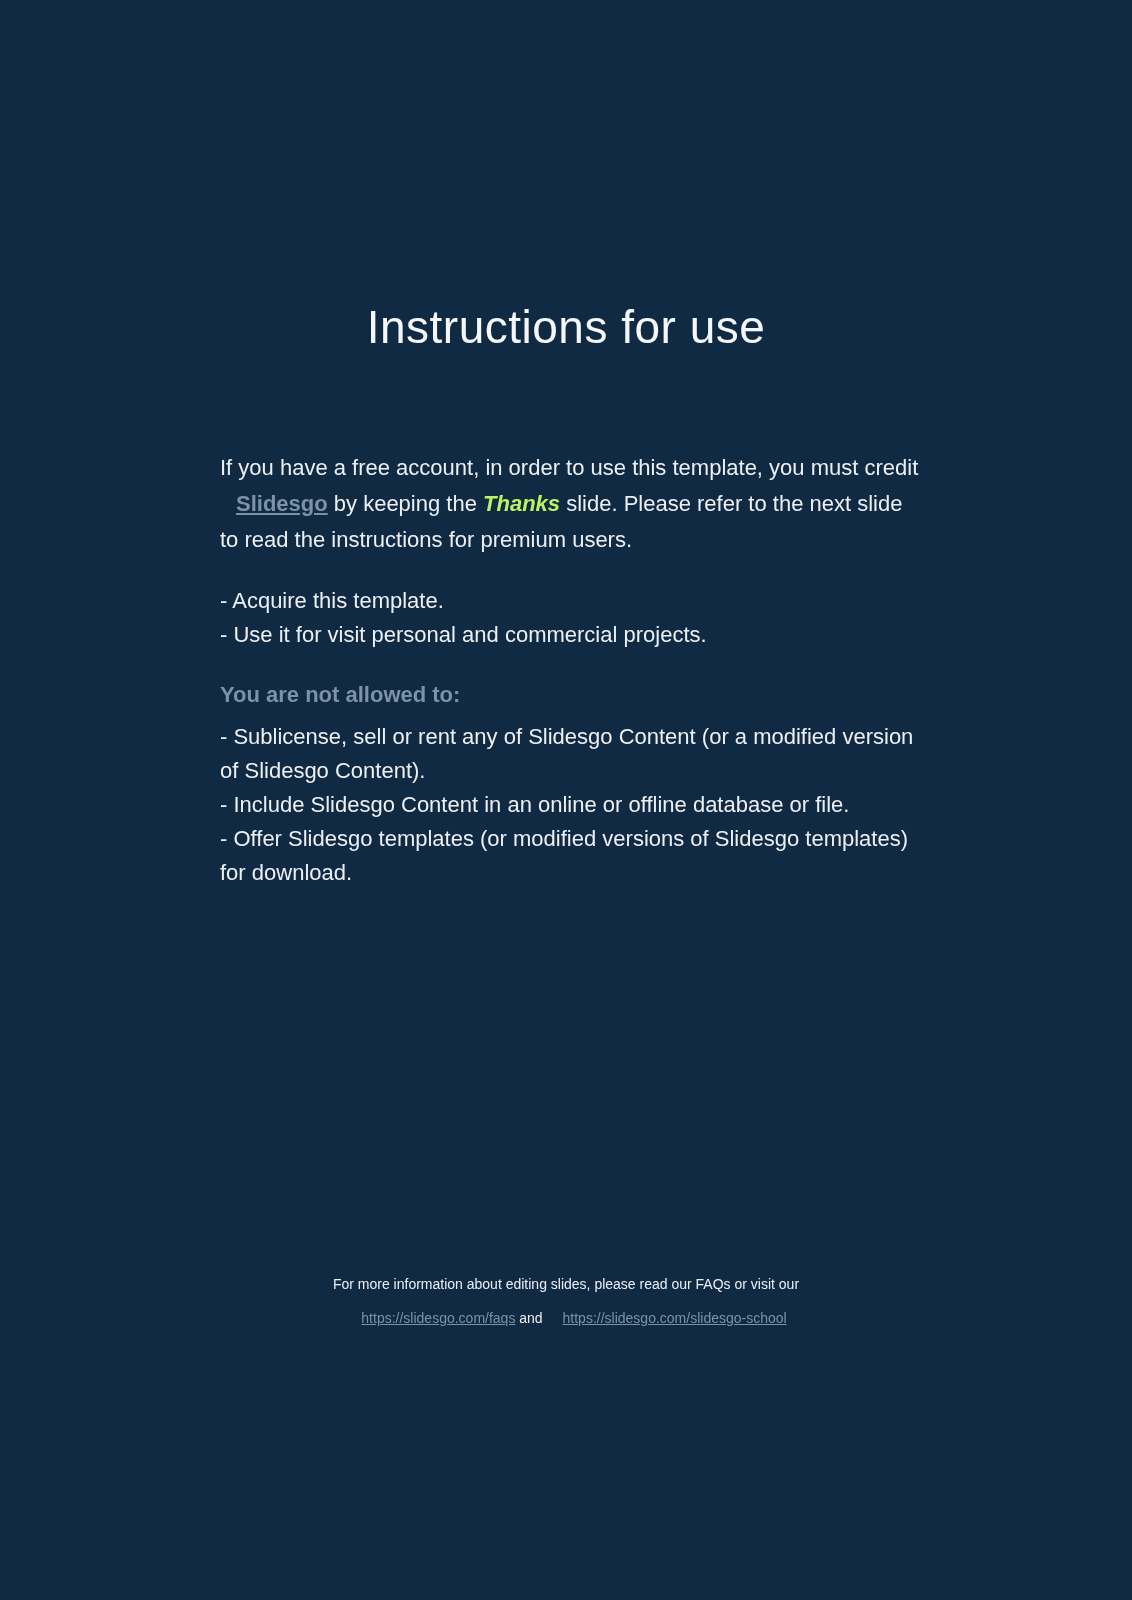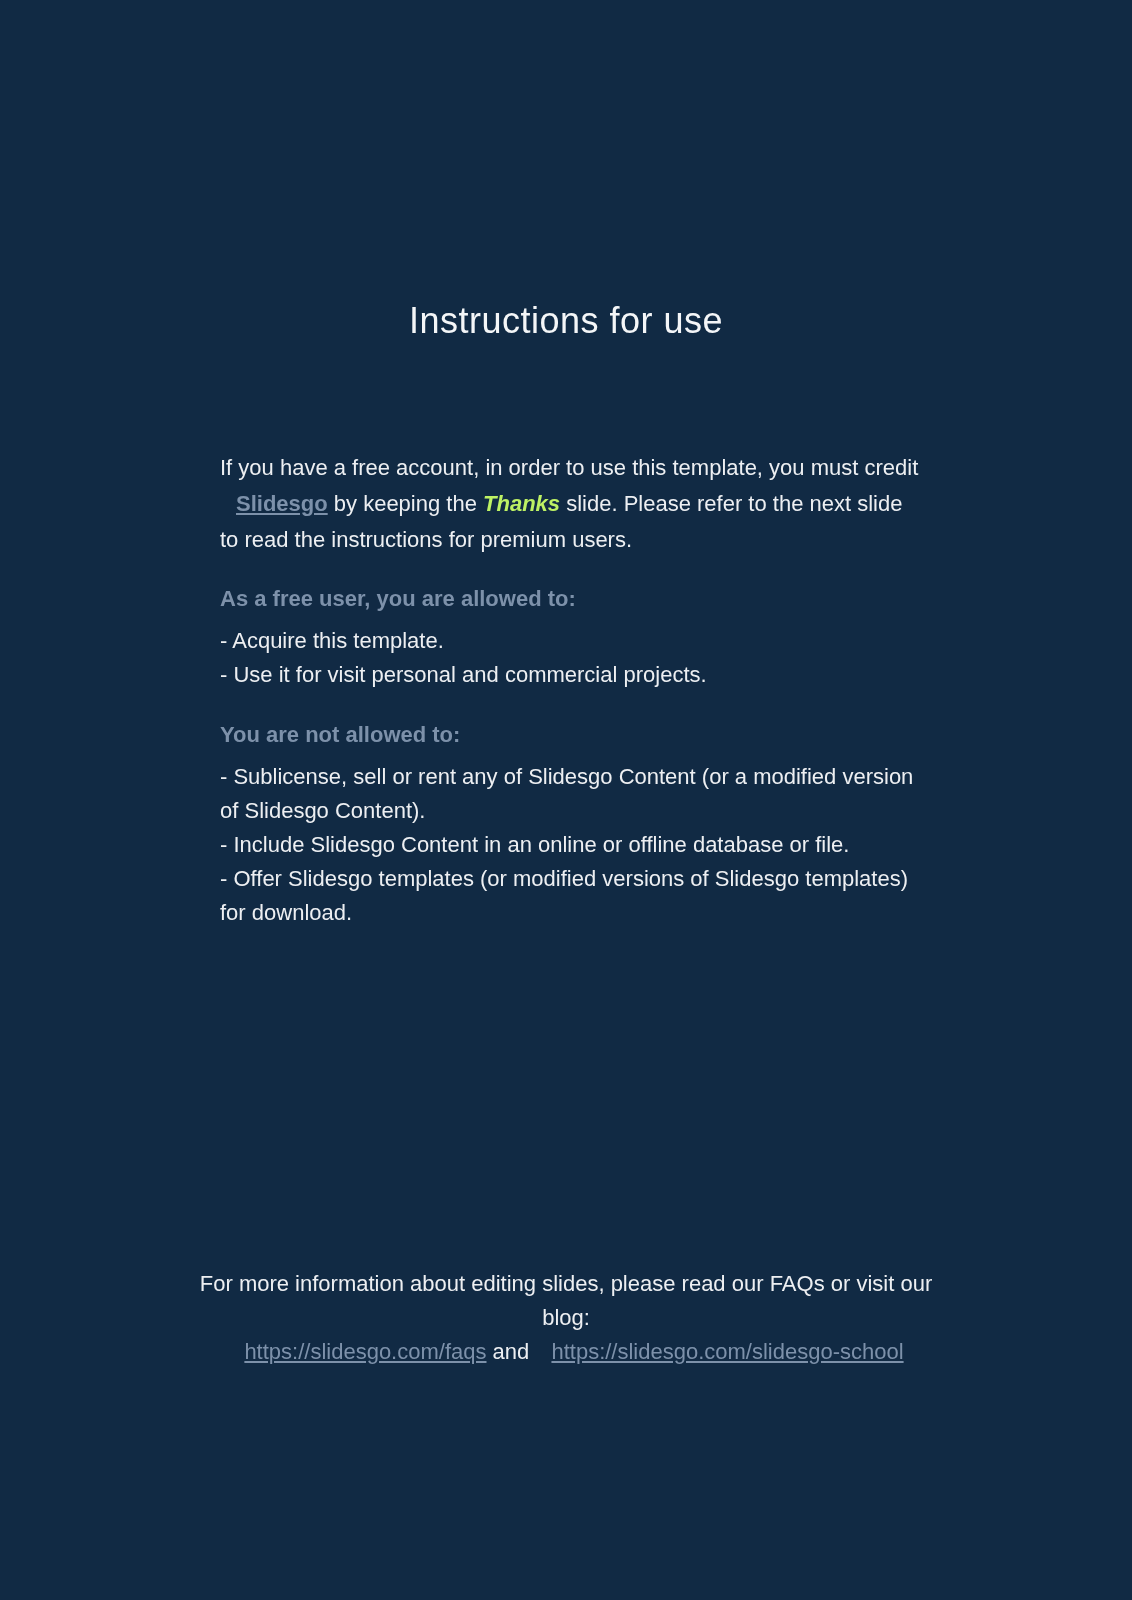--- a/index.html
+++ b/index.html
@@ -15,21 +15,21 @@
     background: #112A44;
     overflow: hidden;
   }
   .title {
     position: absolute;
     top: 300px;
     left: 0;
     width: 100%;
     text-align: center;
     color: #F4F6F8;
-    font-size: 36px;
+    font-size: 46px;
     font-weight: 400;
     letter-spacing: 0.5px;
   }
   .content {
     position: absolute;
     top: 450px;
     left: 220px;
     width: 700px;
     color: #EDEFF2;
     font-size: 22px;
@@ -58,53 +58,51 @@
     line-height: 34px;
   }
   .footer {
     position: absolute;
     top: 1267px;
     left: 50%;
     transform: translateX(-50%);
     width: 900px;
     text-align: center;
     color: #EDEFF2;
-    font-size: 22px;
+    font-size: 14px;
     line-height: 34px;
   }
 </style>
 </head>
 <body>
 
 <div class="slide">
 
   <h1 class="title">Instructions for use</h1>
 
   <div class="content">
 
     <p class="intro"><span>If you have a free account, in order to use this template, you must credit </span><a class="accent-link bold" href="#">Slidesgo</a><span> by keeping the </span><b>Thanks</b><span> slide. Please refer to the next slide to read the instructions for premium users.</span></p>
 
     <div class="section">
-      <h2 class="section-heading">As a free user, you are allowed to:</h2>
       <div class="bullets">
         <p>- Acquire this template.</p>
         <p>- Use it for visit personal and commercial projects.</p>
       </div>
     </div>
 
     <div class="section">
       <h2 class="section-heading">You are not allowed to:</h2>
       <div class="bullets">
         <p>- Sublicense, sell or rent any of Slidesgo Content (or a modified version of Slidesgo Content).</p>
         <p>- Include Slidesgo Content in an online or offline database or file.</p>
         <p>- Offer Slidesgo templates (or modified versions of Slidesgo templates) for download.</p>
       </div>
     </div>
 
   </div>
 
   <div class="footer">
     <p><span>For more information about editing slides, please read our FAQs or visit our</span></p>
-    <p>blog:</p>
     <p><a class="accent-link" href="#">https://slidesgo.com/faqs</a><span> and </span><a class="accent-link" href="#">https://slidesgo.com/slidesgo-school</a></p>
   </div>
 
 </div>
 
 </body></html>

